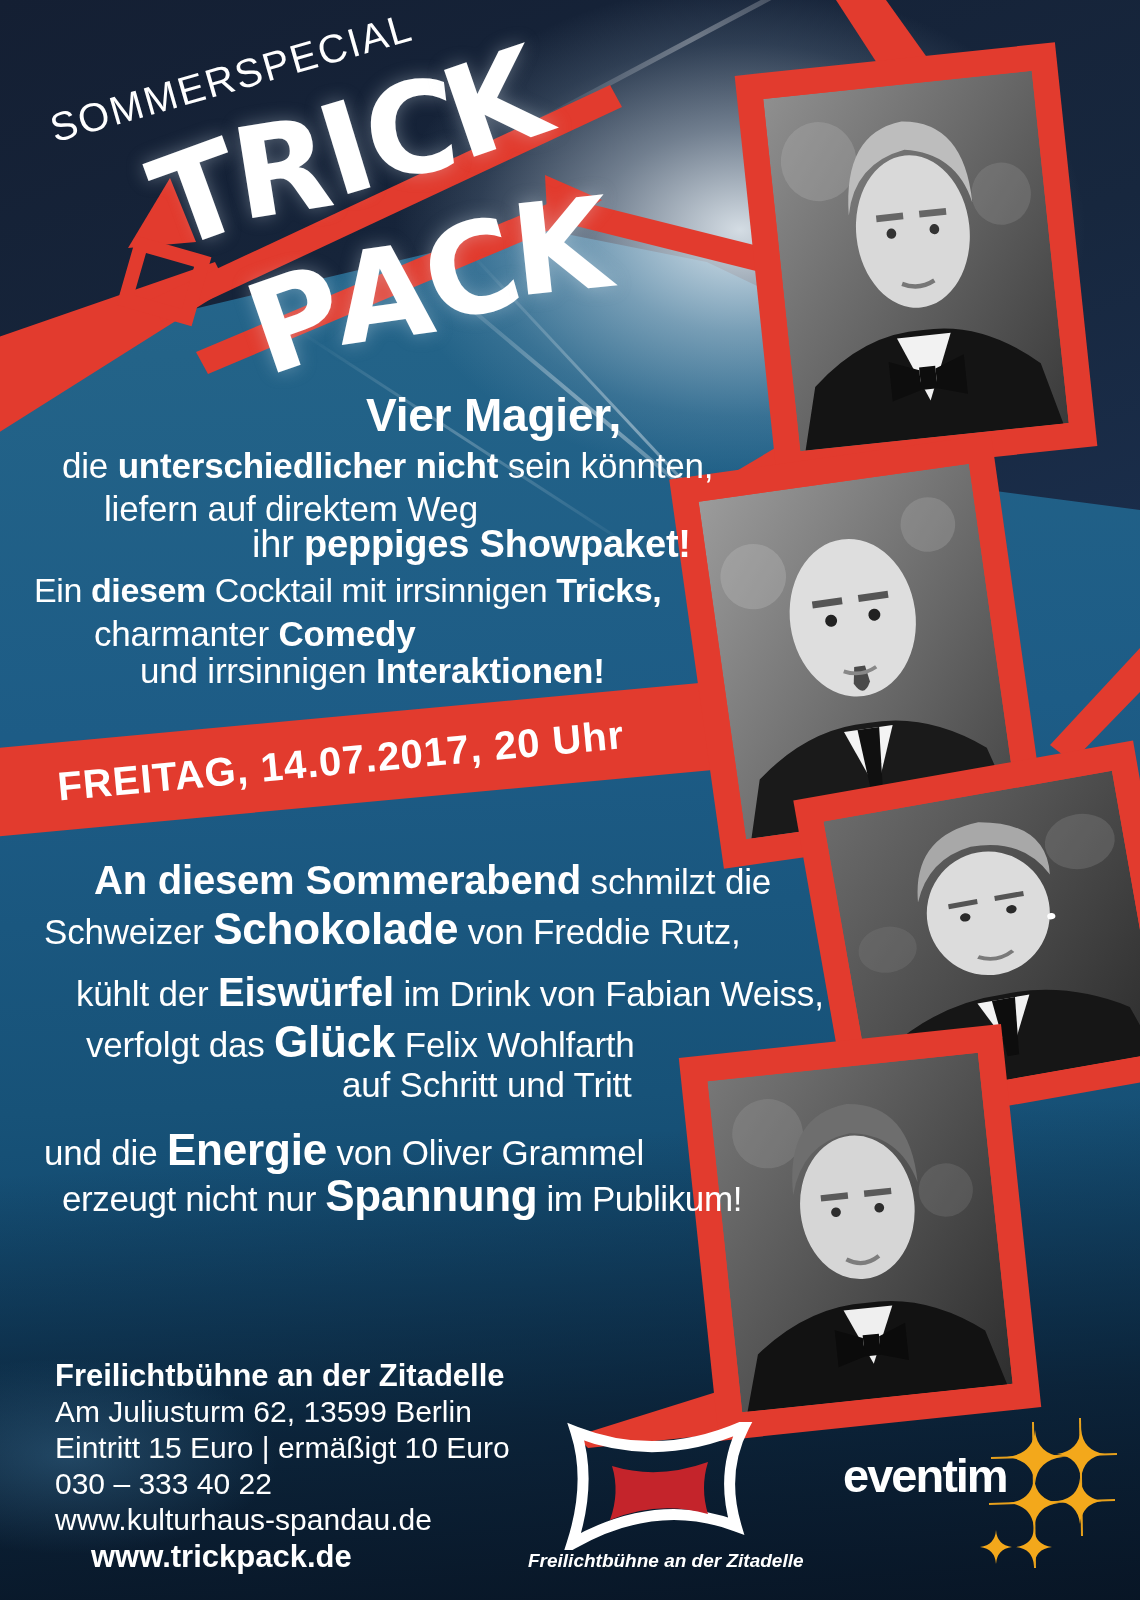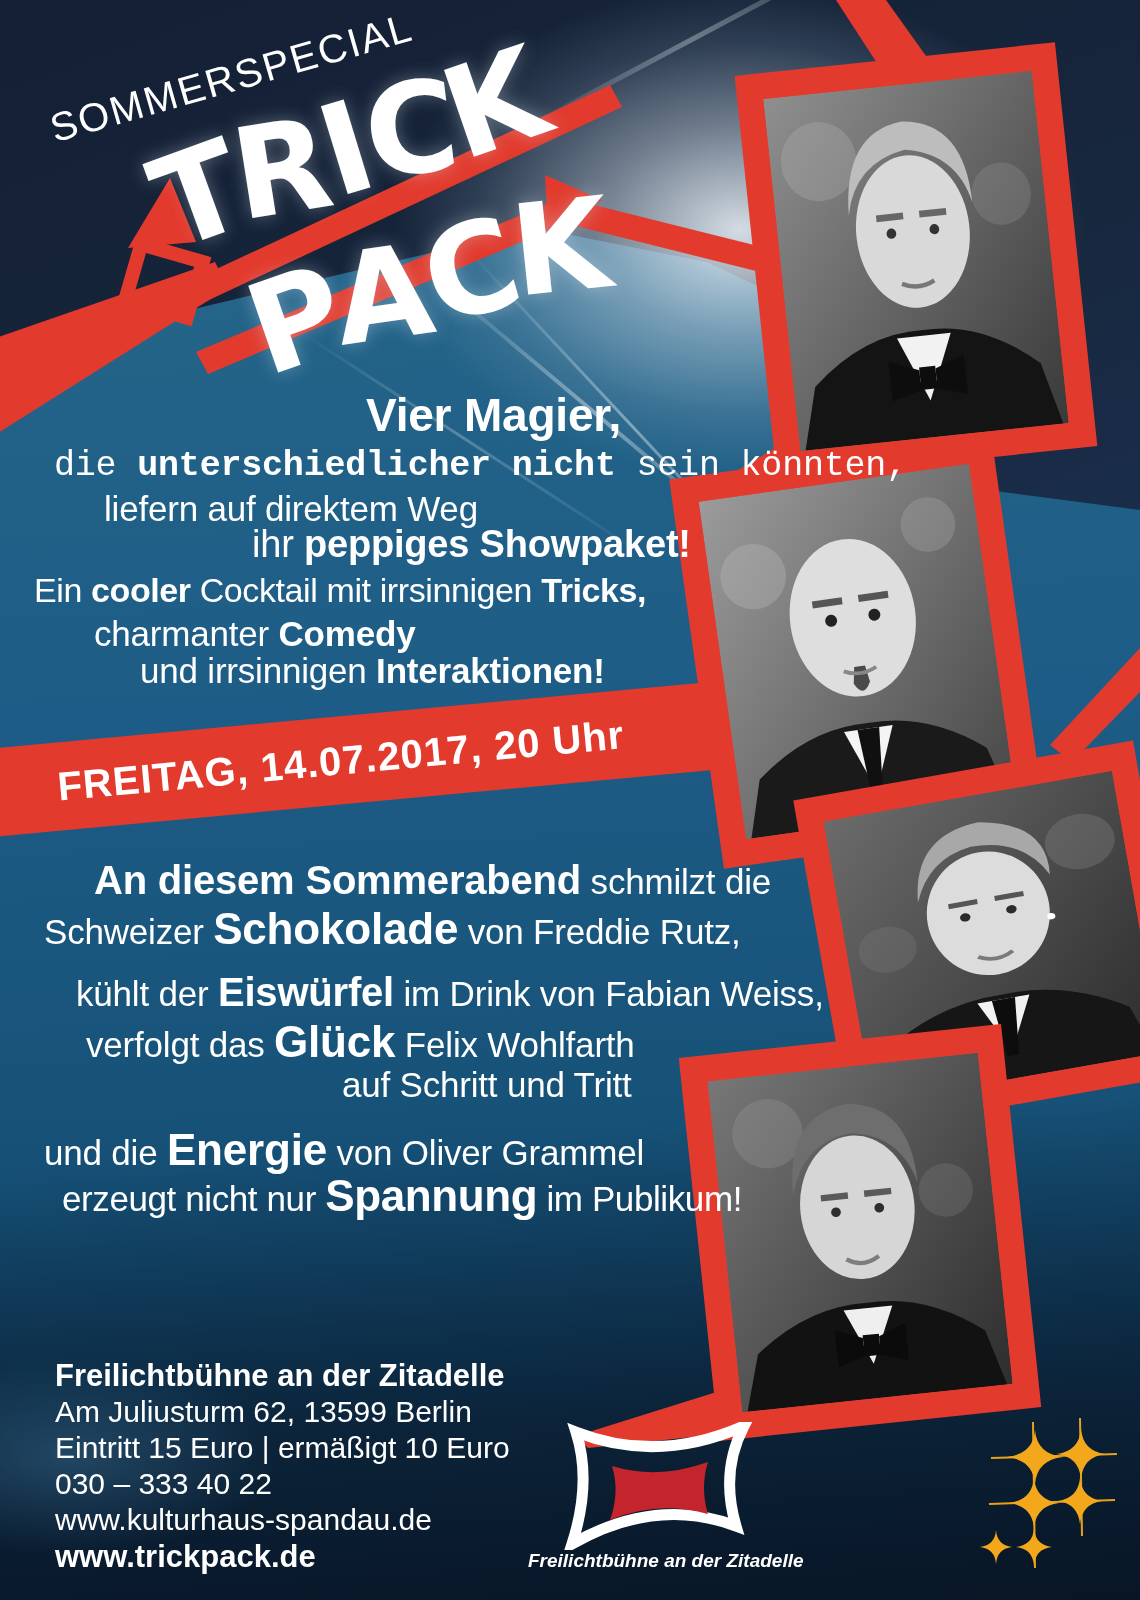--- a/index.html
+++ b/index.html
@@ -50,37 +50,37 @@
     background:#e23b2e;transform:rotate(-5.3deg);transform-origin:left top;}
   .banner-text{display:block;padding-left:78px;line-height:88px;font-size:40px;font-weight:700;
     letter-spacing:1px;white-space:nowrap;}
   
   .tline{position:absolute;z-index:5;white-space:nowrap;font-size:35px;letter-spacing:-0.2px;line-height:1.1;}
   .seg{font-weight:400;}
   .seg.b{font-weight:700;margin-top:44px;}
   .seg.em1{font-weight:700;font-size:40px;}
   .seg.em2{font-weight:700;font-size:44px;}
   .il1{left:366px;top:390px;font-size:46px;}
-  .il2{left:54px;top:447px;font-family:Liberation Mono, monospace;}
+  .il2{left:62px;top:447px;}
   .il3{left:104px;top:490px;}
   .il4{left:252px;top:524px;font-size:38px;text-align:right;}
   .il5{left:34px;top:572px;font-size:34px;letter-spacing:-0.4px;}
   .il6{left:94px;top:615px;}
   .il7{left:140px;top:652px;}
   .bl1{left:94px;top:858px;}
   .bl2{left:44px;top:905px;}
   .bl3{left:76px;top:970px;}
   .bl4{left:86px;top:1018px;}
   .bl5{left:342px;top:1066px;}
   .bl6{left:44px;top:1126px;}
   .bl7{left:62px;top:1172px;letter-spacing:-0.4px;}
   
   .vline{position:absolute;left:55px;z-index:5;white-space:nowrap;font-size:30px;}
   .vline.vbold{font-weight:700;font-size:31px;}
-  .v1{top:1358px;}.v2{top:1395px;}.v3{top:1431px;text-align:right;}.v4{top:1467px;}.v5{top:1503px;}.v6{top:1539px;}
+  .v1{top:1358px;}.v2{top:1395px;}.v3{top:1431px;text-align:right;}.v4{top:1467px;}.v5{top:1503px;}.v6{top:1539px;margin-left:36px;}
   
   .stagelogo{position:absolute;left:548px;top:1422px;width:220px;height:128px;z-index:5;}
   .stagecaption{position:absolute;left:528px;top:1550px;width:260px;z-index:5;text-align:center;
     font-size:19px;font-weight:700;font-style:italic;white-space:nowrap;}
   .eventim{position:absolute;left:843px;top:1448px;z-index:5;font-size:47px;font-weight:700;
     letter-spacing:-2px;white-space:nowrap;}
   .sparkles{position:absolute;left:975px;top:1408px;z-index:5;}
 </style>
 </head>
 <body>
@@ -218,21 +218,21 @@
   </div>
 
   <div class="banner">
     <span class="banner-text">FREITAG, 14.07.2017, 20 Uhr</span>
   </div>
 
   <div class="tline il1"><span class="seg b">Vier Magier,</span></div>
   <div class="tline il2"><span class="seg">die </span><span class="seg b">unterschiedlicher nicht</span><span class="seg"> sein könnten,</span></div>
   <div class="tline il3"><span class="seg">liefern auf direktem Weg</span></div>
   <div class="tline il4"><span class="seg">ihr </span><span class="seg b">peppiges Showpaket!</span></div>
-  <div class="tline il5"><span class="seg">Ein </span><span class="seg b">cooler</span><span class="seg"> Cocktail mit irrsinnigen </span><span class="seg b">Tricks,</span></div>
+  <div class="tline il5"><span class="seg">Ein </span><span class="seg b">diesem</span><span class="seg"> Cocktail mit irrsinnigen </span><span class="seg b">Tricks,</span></div>
   <div class="tline il6"><span class="seg">charmanter </span><span class="seg b">Comedy</span></div>
   <div class="tline il7"><span class="seg">und irrsinnigen </span><span class="seg b">Interaktionen!</span></div>
 
   <div class="tline bl1"><span class="seg em1">An diesem Sommerabend</span><span class="seg"> schmilzt die</span></div>
   <div class="tline bl2"><span class="seg">Schweizer </span><span class="seg em2">Schokolade</span><span class="seg"> von Freddie Rutz,</span></div>
   <div class="tline bl3"><span class="seg">kühlt der </span><span class="seg em1">Eiswürfel</span><span class="seg"> im Drink von Fabian Weiss,</span></div>
   <div class="tline bl4"><span class="seg">verfolgt das </span><span class="seg em2">Glück</span><span class="seg"> Felix Wohlfarth</span></div>
   <div class="tline bl5"><span class="seg">auf Schritt und Tritt</span></div>
   <div class="tline bl6"><span class="seg">und die </span><span class="seg em2">Energie</span><span class="seg"> von Oliver Grammel</span></div>
   <div class="tline bl7"><span class="seg">erzeugt nicht nur </span><span class="seg em2">Spannung</span><span class="seg"> im Publikum!</span></div>
@@ -243,20 +243,21 @@
   <div class="vline v4">030 – 333 40 22</div>
   <div class="vline v5">www.kulturhaus-spandau.de</div>
   <div class="vline vbold v6">www.trickpack.de</div>
 
   <svg class="stagelogo" viewBox="0 0 220 128">
     <path d="M28,10 Q110,42 196,4 Q172,50 188,104 Q108,74 24,122 Q44,60 28,10 Z" fill="none" stroke="#ffffff" stroke-width="11" stroke-linejoin="miter" stroke-miterlimit="14"></path>
     <path d="M64,44 Q110,58 160,40 Q152,66 160,92 Q110,78 62,98 Q72,70 64,44 Z" fill="#c4242b"></path>
   </svg>
   <div class="stagecaption">Freilichtbühne an der Zitadelle</div>
 
+  <div class="eventim">eventim</div>
   <svg class="sparkles" width="150" height="172" viewBox="0 0 150 172">
     <g stroke="#f3a81b" stroke-width="2" opacity="0.95">
       <line x1="16" y1="50" x2="142" y2="46"></line>
       <line x1="14" y1="96" x2="140" y2="92"></line>
       <line x1="58" y1="14" x2="60" y2="160"></line>
       <line x1="105" y1="10" x2="107" y2="128"></line>
     </g>
     <g fill="#f3a81b">
       <path d="M60,22 Q62,46 88,49 Q62,52 60,76 Q58,52 32,49 Q58,46 60,22 Z"></path>
       <path d="M106,21 Q108,43 130,46 Q108,49 106,71 Q104,49 82,46 Q104,43 106,21 Z"></path>

